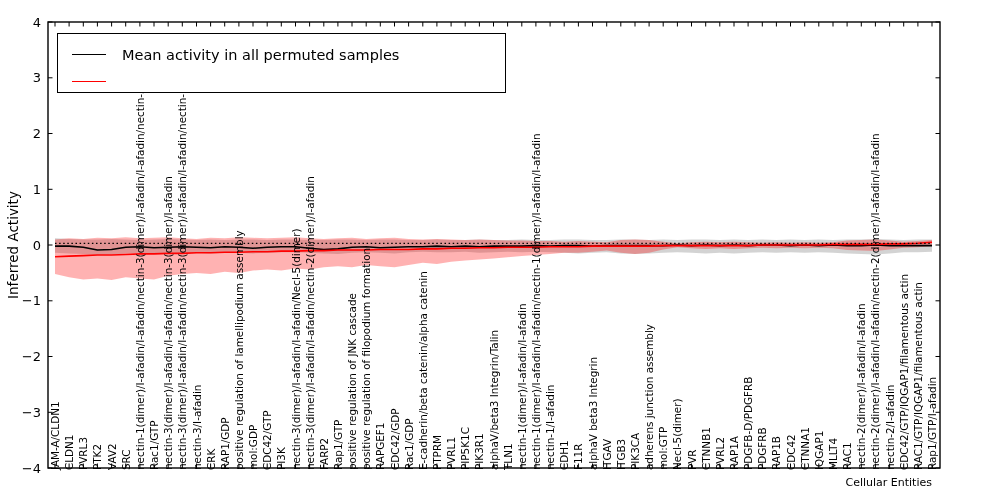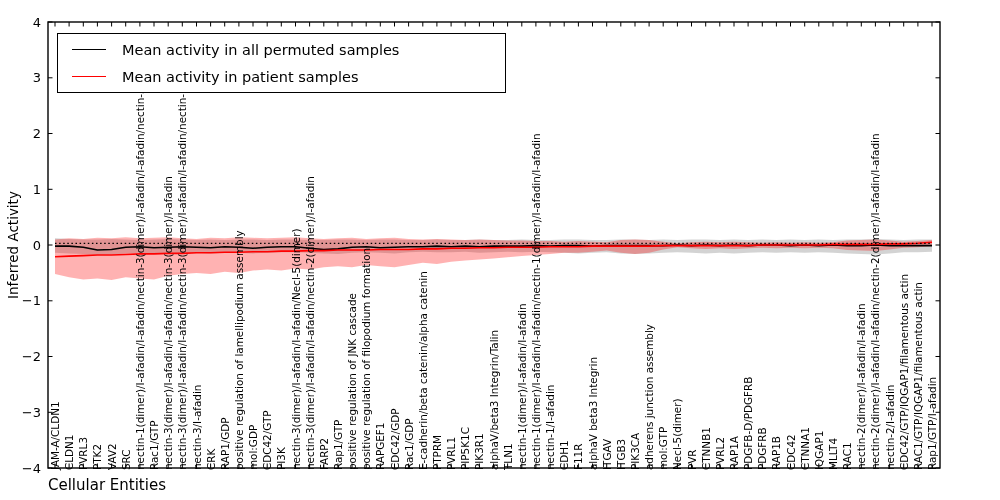--- a/index.html
+++ b/index.html
@@ -16,22 +16,22 @@
   .title{
     position:absolute;left:48px;top:1px;width:892px;
     text-align:center;font-size:15px;line-height:18px;white-space:nowrap;
   }
   .ylabel{
     position:absolute;left:13px;top:245px;
     transform:translate(-50%,-50%) rotate(-90deg);
     font-size:13.5px;white-space:nowrap;
   }
   .xlabel{
-    position:absolute;left:48px;top:476px;width:892px;
-    text-align:left;font-size:15px;
+    position:absolute;left:40px;top:476px;width:892px;
+    text-align:right;font-size:11px;
   }
   .legend{
     position:absolute;left:57px;top:33px;width:449px;height:60px;
     background:#ffffff;border:1.5px solid #000;
     display:flex;flex-direction:column;justify-content:space-around;
     padding:2px 0 2px 14px;box-sizing:border-box;
   }
   .legend-row{display:flex;align-items:center;}
   .legend-swatch{display:inline-block;width:34px;height:0;border-top:1.6px solid #000;margin-right:16px;}
   .legend-label{font-size:14.5px;line-height:22px;white-space:nowrap;}
@@ -268,16 +268,15 @@
   <div class="ylabel">Inferred Activity</div>
   <div class="xlabel">Cellular Entities</div>
 
   <div class="legend">
     <div class="legend-row">
       <span class="legend-swatch" style="border-top-color: rgb(0, 0, 0);"></span>
       <span class="legend-label">Mean activity in all permuted samples</span>
     </div>
     <div class="legend-row">
       <span class="legend-swatch" style="border-top-color: rgb(255, 0, 0);"></span>
-      <span class="legend-label">Mean activity in patient samples</span>
     </div>
   </div>
 </div>
 
 </body></html>

